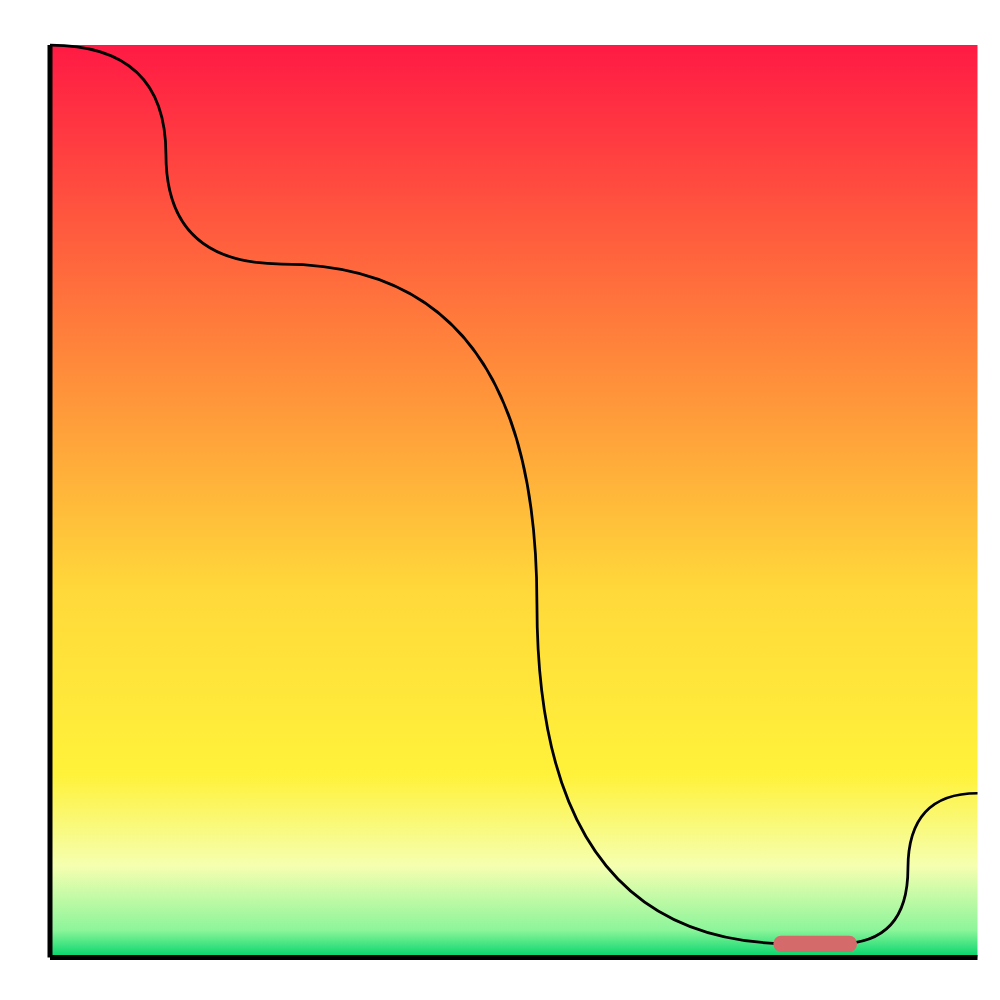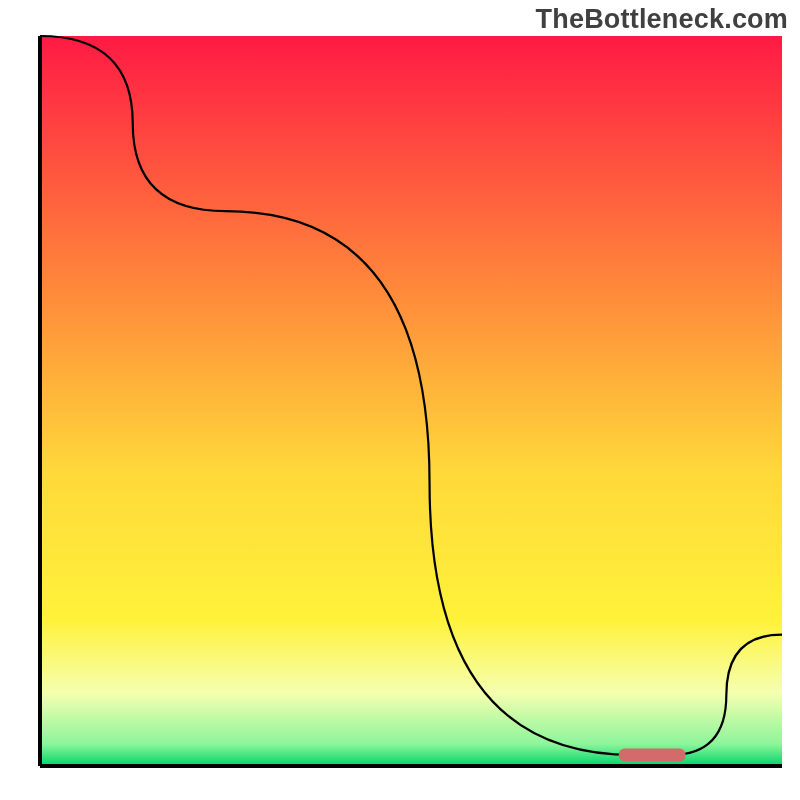--- a/index.html
+++ b/index.html
@@ -26,21 +26,20 @@
     letter-spacing: 0.2px;
   }
   svg {
     display: block;
   }
 </style>
 </head>
 <body>
 
 <div class="stage">
-  <div class="watermark">TheBottleneck.com</div>
 
   <svg id="chart-svg" width="800" height="800" viewBox="0 0 800 800">
     <defs>
       <linearGradient id="bg-grad" x1="0" y1="0" x2="0" y2="1">
           <stop offset="0%" stop-color="#ff1a44"></stop>
           <stop offset="35%" stop-color="#ff8a3a"></stop>
           <stop offset="60%" stop-color="#ffd93a"></stop>
           <stop offset="80%" stop-color="#fff23a"></stop>
           <stop offset="90%" stop-color="#f5ffb0"></stop>
           <stop offset="97%" stop-color="#8cf59a"></stop>

